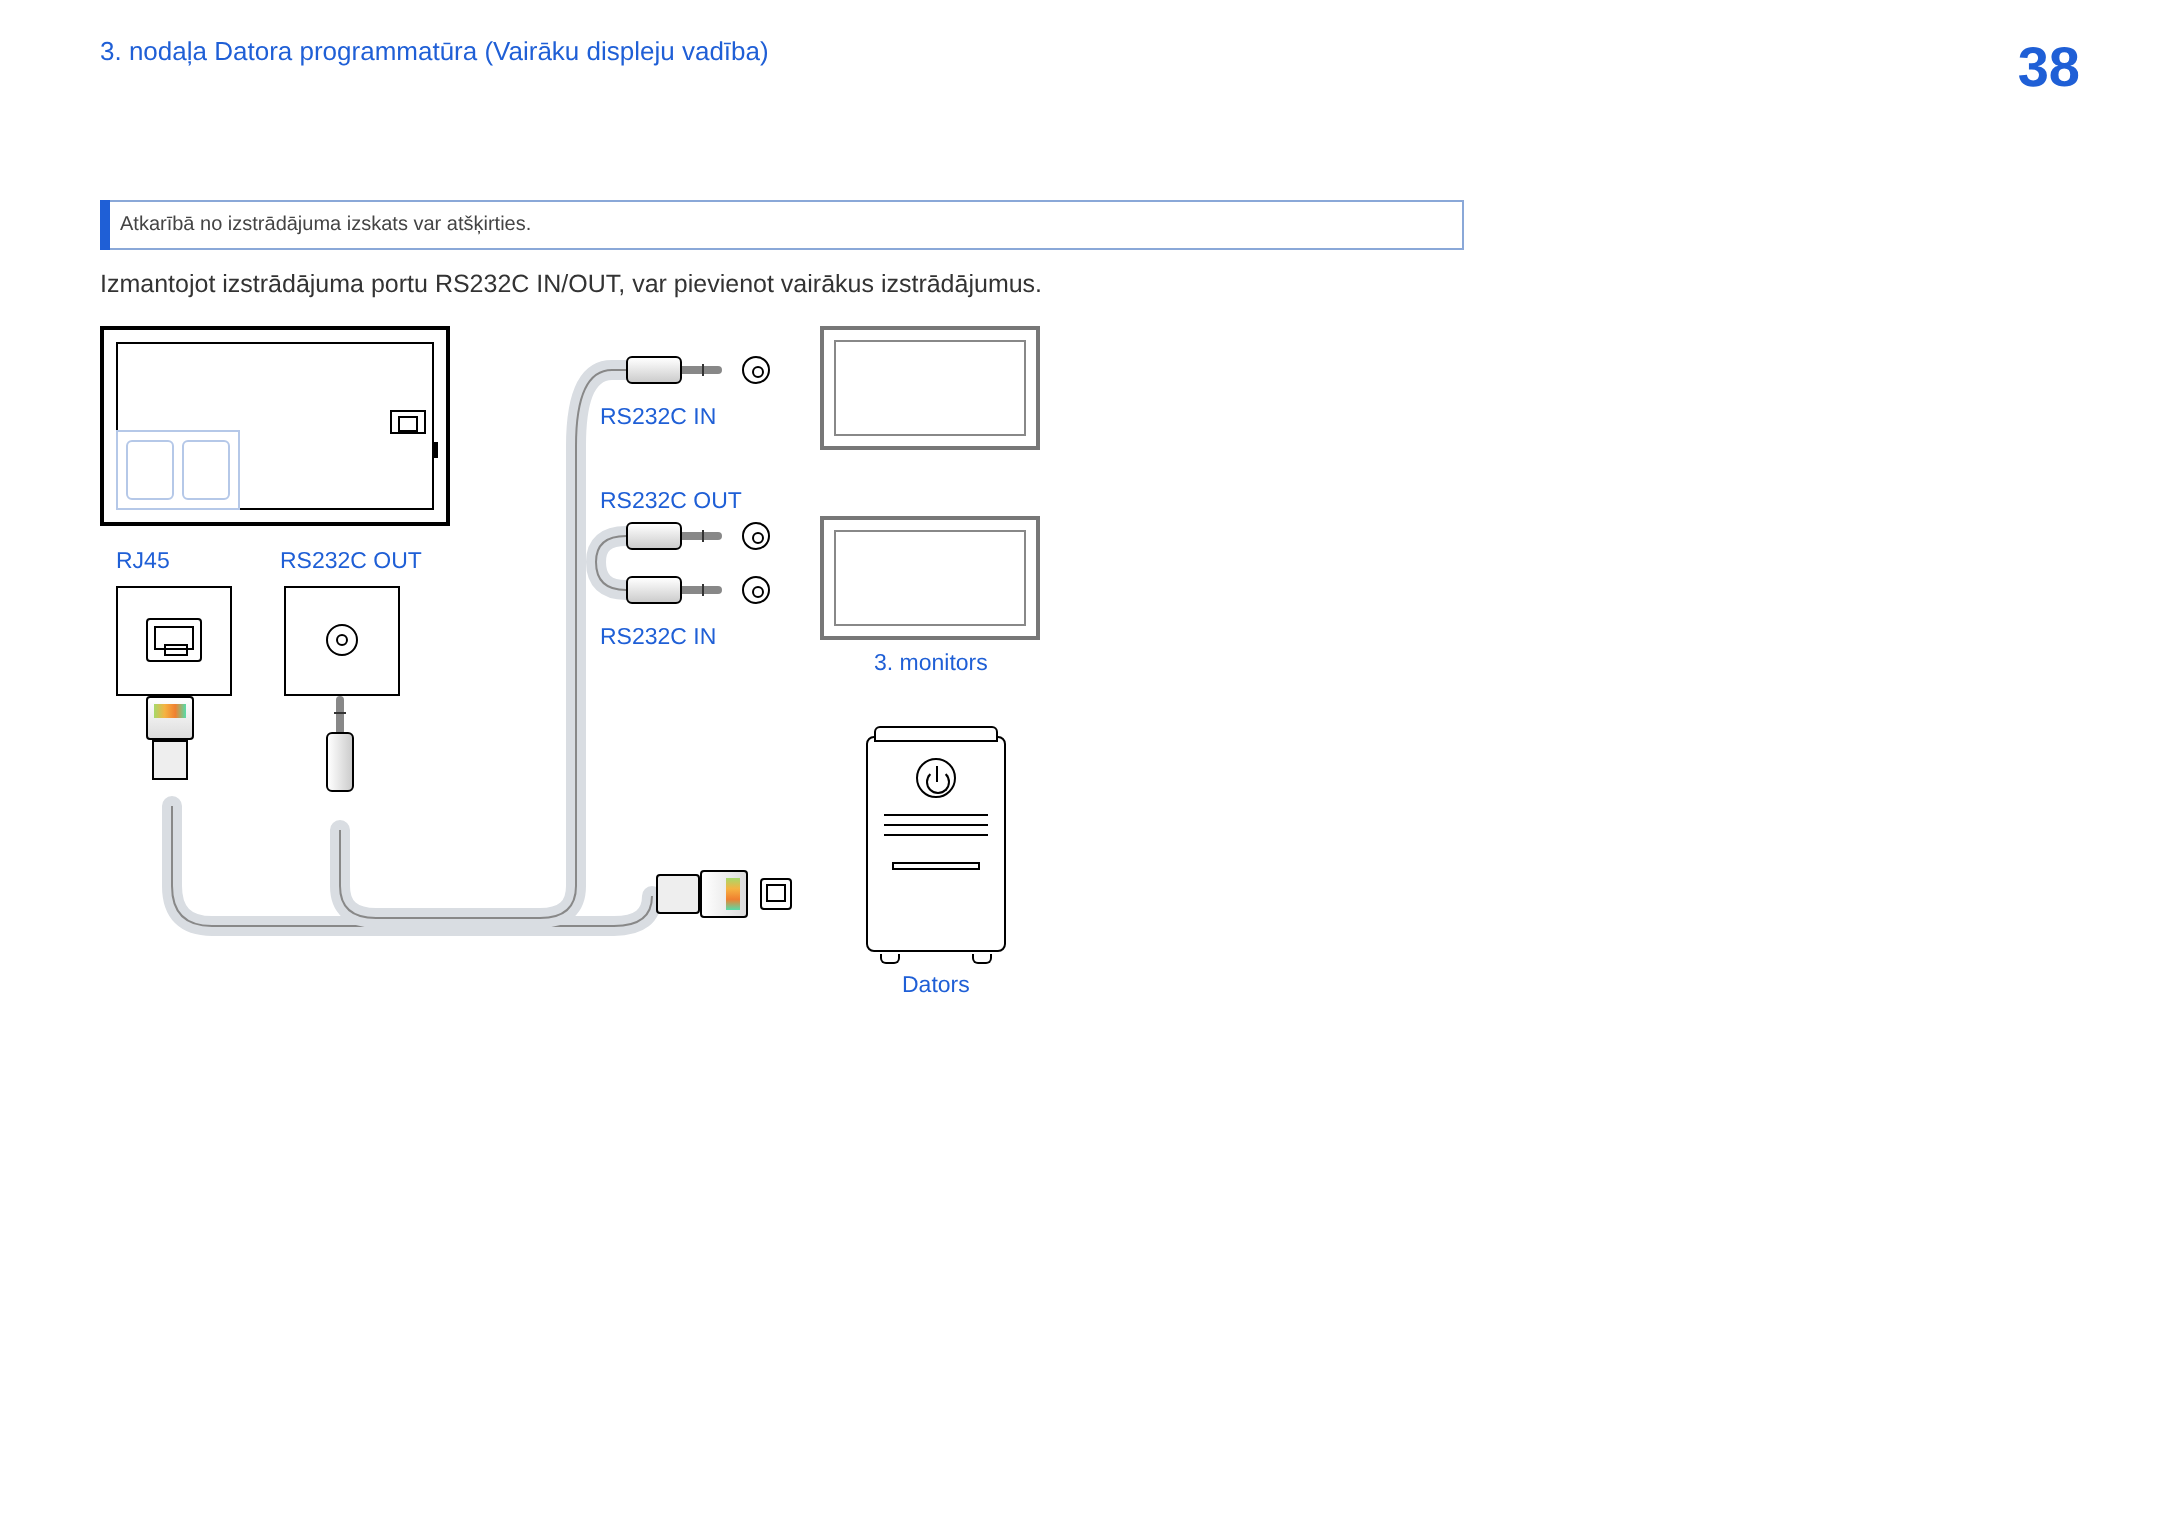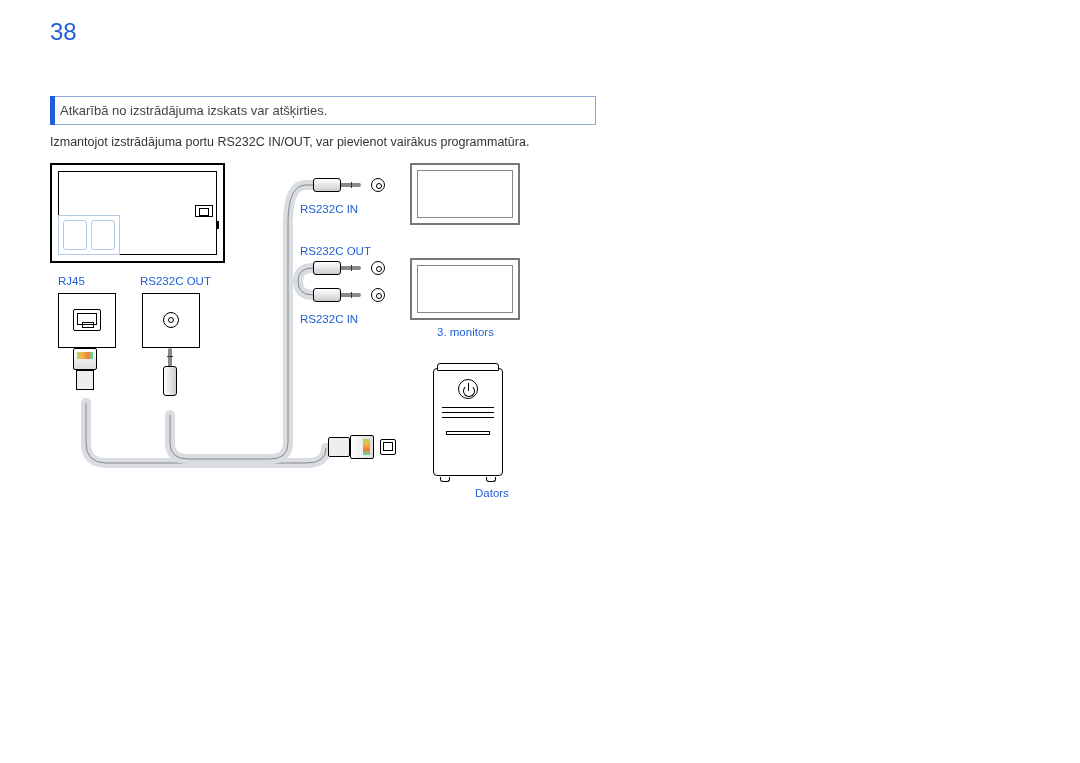--- a/index.html
+++ b/index.html
@@ -17,38 +17,38 @@
     justify-content: space-between;
     align-items: flex-start;
     padding: 18px 40px 10px 50px;
   }
   .breadcrumb {
     color: #1f5fd6;
     font-size: 13px;
   }
   .page-num {
     color: #1f5fd6;
-    font-size: 24px;
-    font-weight: 400;
+    font-size: 28px;
+    font-weight: 700;
   }
   .content {
     padding: 40px 50px 0 50px;
   }
   .section-title {
     color: #1f5fd6;
     font-size: 15px;
     margin-bottom: 10px;
   }
   .note-box {
     border: 1px solid #8aa8d8;
     border-left: none;
     padding: 6px 10px;
-    font-size: 13px;
+    font-size: 10px;
     color: #444;
-    width: 546px;
+    width: 682px;
     margin-bottom: 10px;
     position: relative;
   }
   .note-box::before {
     content: "";
     position: absolute;
     left: 0; top: -1px; bottom: -1px;
     width: 5px;
     background: #1f5fd6;
   }
@@ -164,28 +164,29 @@
   .hplug-rj45-jack { position: absolute; left: 52px; top: 6px; width: 16px; height: 16px; border: 1px solid #000; border-radius: 2px;}
   .hplug-rj45-jack::before { content: ""; position: absolute; left: 2px; top: 2px; right: 2px; height: 7px; border: 1px solid #000;}
 
   
   .cables { position: absolute; left: 0; top: 0; width: 560px; height: 400px; pointer-events: none;}
 </style>
 </head>
 <body>
 
 <div class="header">
+  <div class="breadcrumb">3. nodaļa Datora programmatūra (Vairāku displeju vadība)</div>
   <div class="page-num">38</div>
 </div>
 
 <div class="content">
   <div class="note-box">
     <span>Atkarībā no izstrādājuma izskats var atšķirties.</span>
   </div>
-  <div class="body-text">Izmantojot izstrādājuma portu RS232C IN/OUT, var pievienot vairākus programmatūra.</div>
+  <div class="body-text">Izmantojot izstrādājuma portu RS232C IN/OUT, var pievienot vairākus izstrādājumus.</div>
 
   <div class="diagram">
     <svg class="cables" viewBox="0 0 560 400">
 
       <path d="M 36 240 L 36 280 Q 36 300 56 300 L 257 300 Q 276 300 276 285" fill="none" stroke="#d9dde2" stroke-width="10" stroke-linecap="round"></path>
       <path d="M 36 240 L 36 280 Q 36 300 56 300 L 257 300 Q 276 300 276 285" fill="none" stroke="#888" stroke-width="1"></path>
 
       <path d="M 120 252 L 120 280 Q 120 296 138 296 L 220 296 Q 238 296 238 280 L 238 60 Q 238 22 256 22 L 263 22" fill="none" stroke="#d9dde2" stroke-width="10" stroke-linecap="round"></path>
       <path d="M 120 252 L 120 280 Q 120 296 138 296 L 220 296 Q 238 296 238 280 L 238 60 Q 238 22 256 22 L 263 22" fill="none" stroke="#888" stroke-width="1"></path>
 
@@ -260,15 +261,15 @@
       <div class="computer-btn"></div>
       <div class="computer-lines">
           <div></div>
           <div></div>
           <div></div>
         </div>
       <div class="computer-slot"></div>
       <div class="computer-feet-l"></div>
         <div class="computer-feet-r"></div>
     </div>
-    <div class="label-blue" style="left:401px; top:324px;margin-left:24px;">Dators</div>
+    <div class="label-blue" style="left:401px; top:324px;">Dators</div>
   </div>
 </div>
 
 </body></html>

